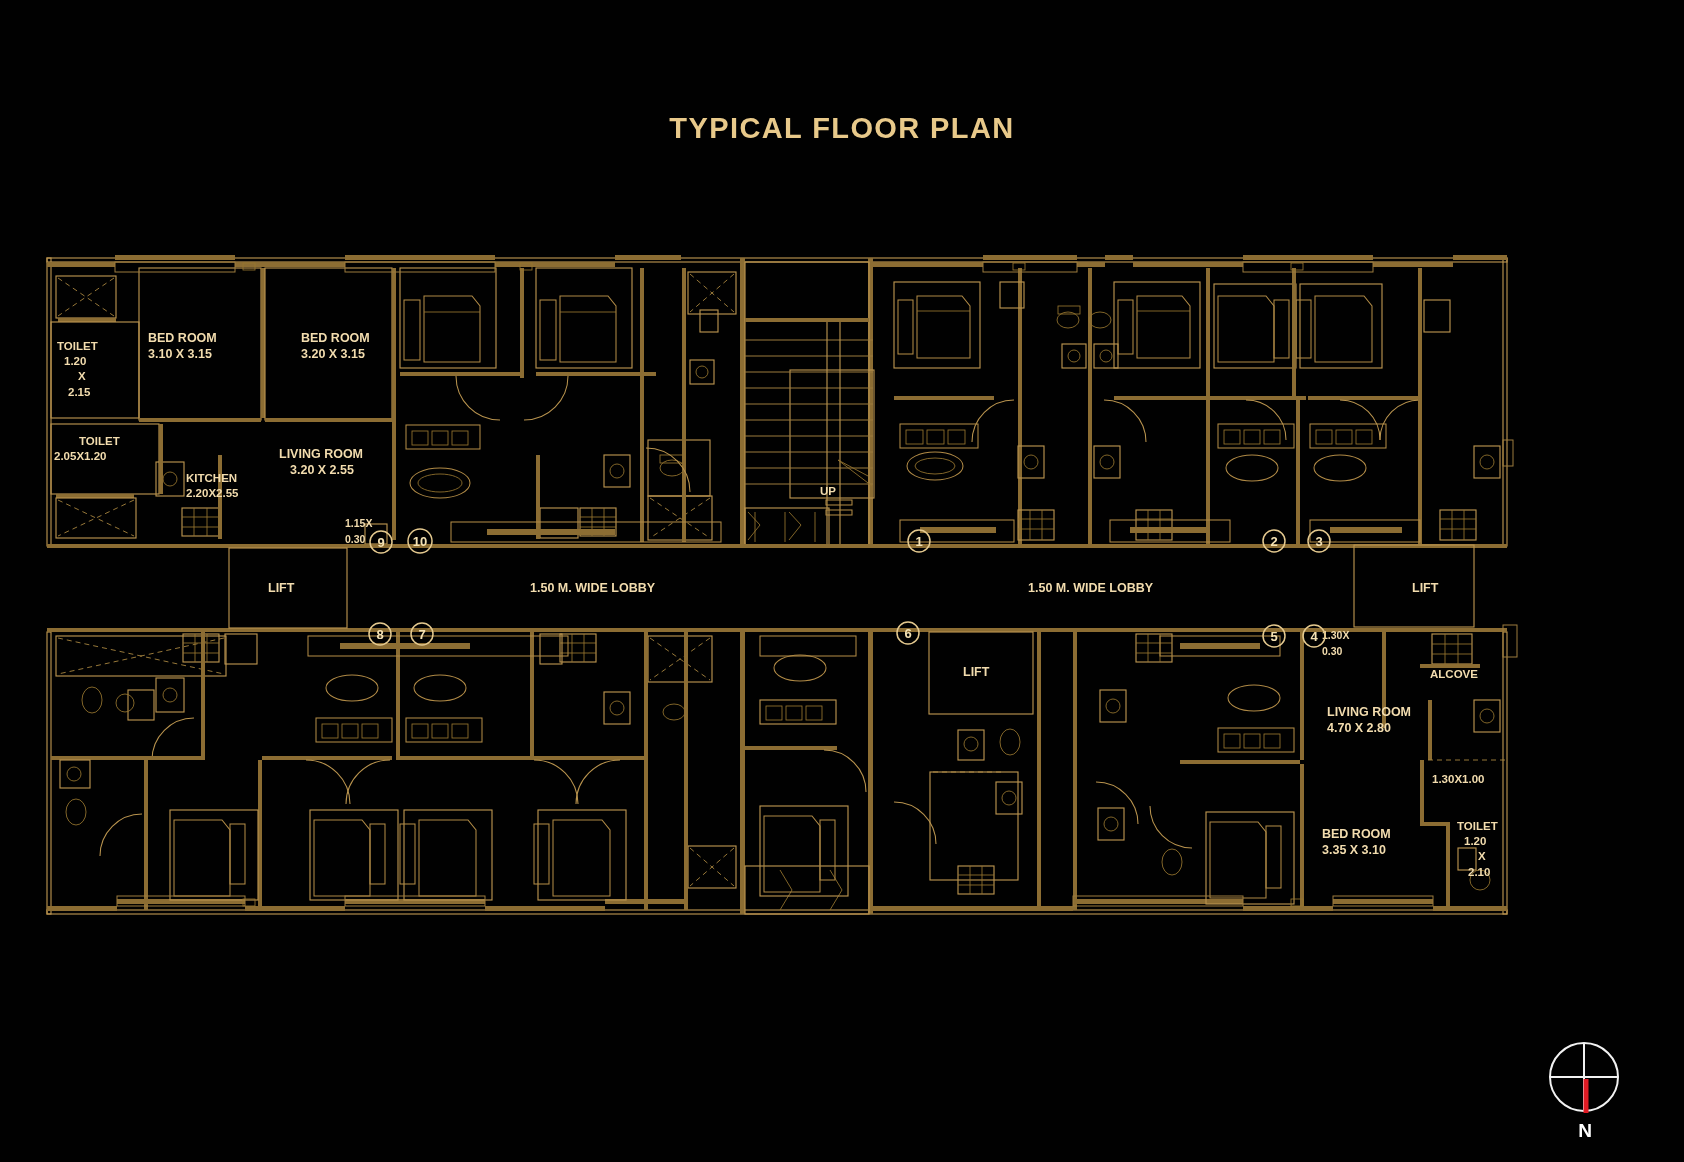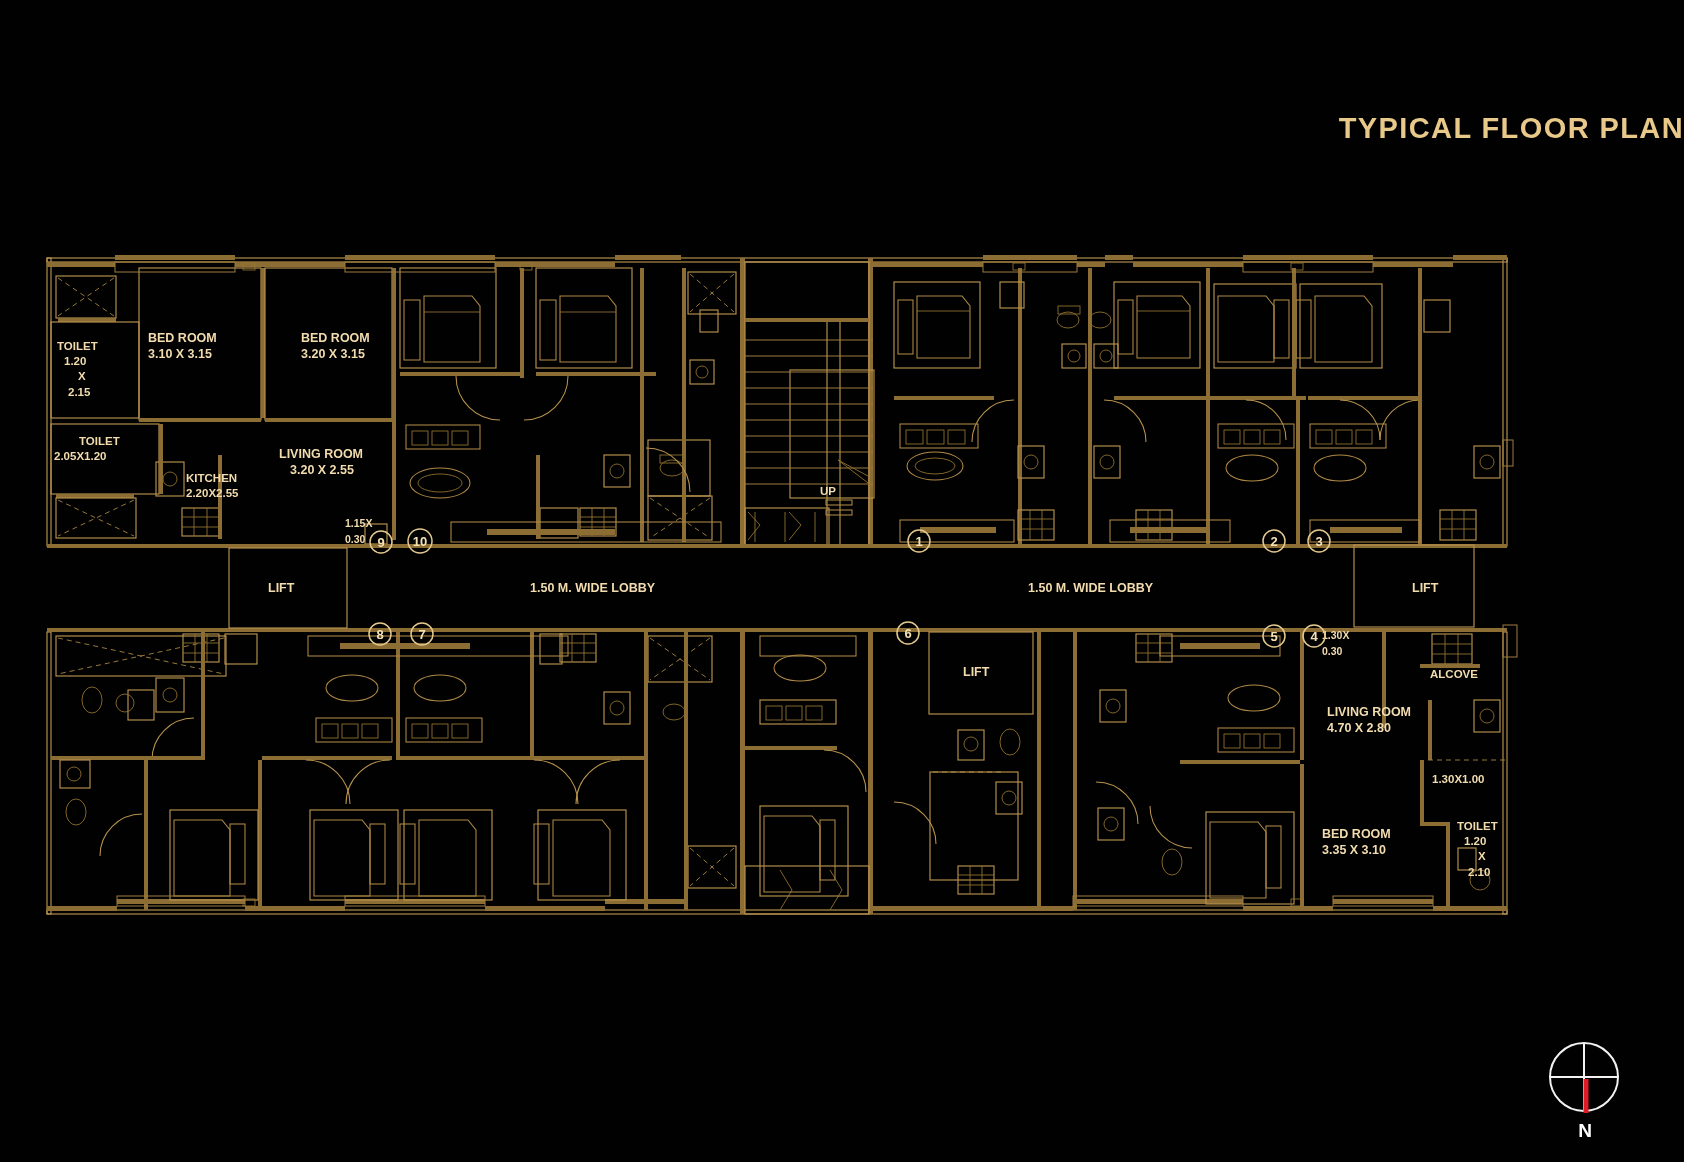--- a/index.html
+++ b/index.html
@@ -3,21 +3,21 @@
 <meta charset="utf-8">
 <style>
   html,body{margin:0;padding:0;background:#000;}
   body{
     width:1684px;height:1162px;overflow:hidden;
     font-family:"Liberation Sans", sans-serif;
     background:#010101;
   }
   #sheet{position:relative;width:1684px;height:1162px;background:#010101;}
   #plan-title{
-    position:absolute;top:112px;left:0;width:1684px;text-align:right;
+    position:absolute;top:112px;left:0;width:1684px;text-align:center;
     font-size:29px;font-weight:bold;letter-spacing:1.4px;
     color:#e8c98a;
     font-family:"Liberation Sans", sans-serif;
   }
   #drawing{position:absolute;top:0;left:0;width:1684px;height:1162px;}
   .lbl{
     font-family:"Liberation Sans", sans-serif;
     font-weight:bold;
     fill:#f2dcae;
   }

